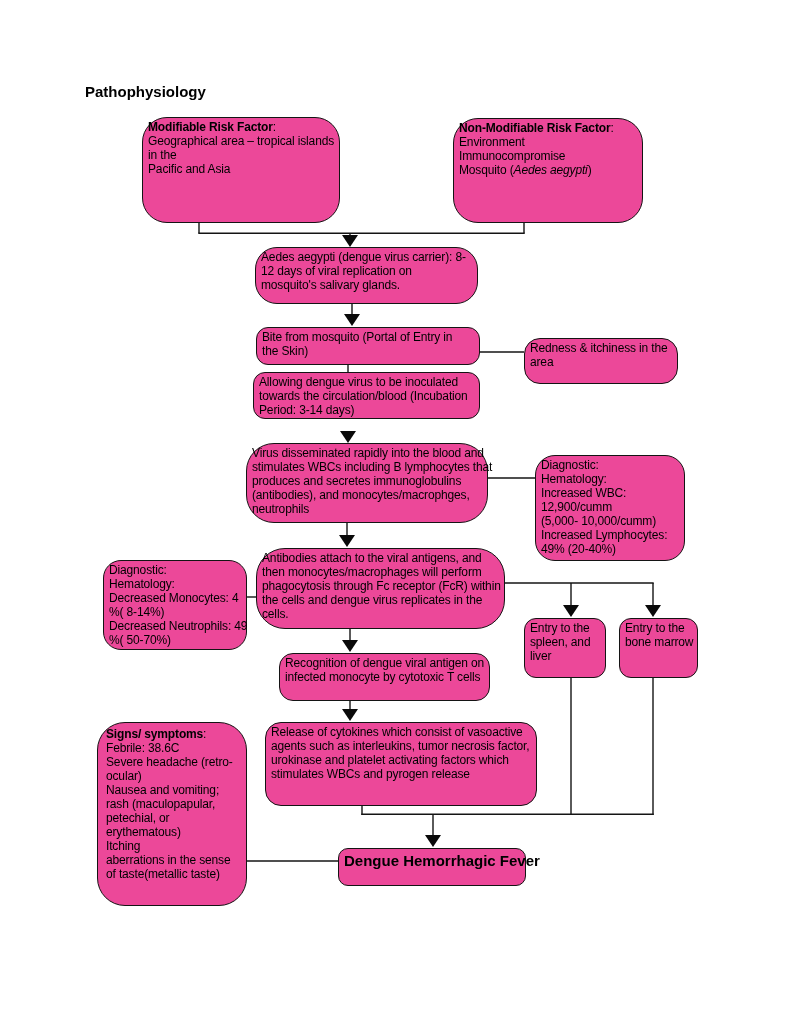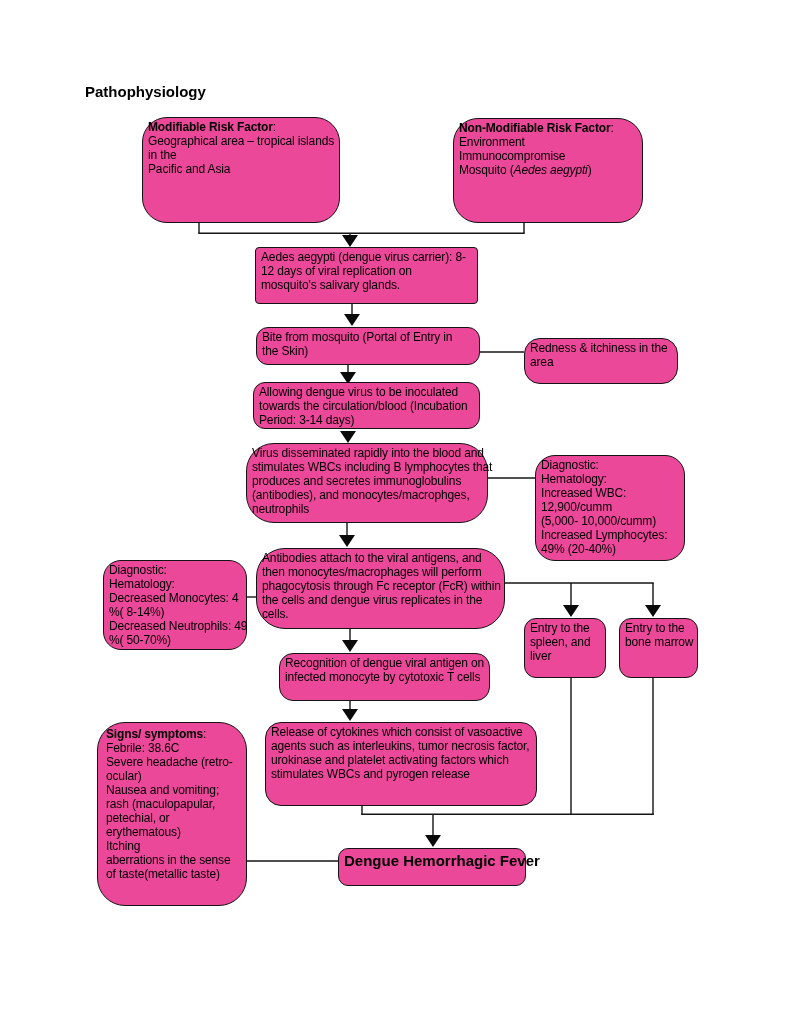--- a/index.html
+++ b/index.html
@@ -115,37 +115,37 @@
 Pacific and Asia</div>
 </div>
 
 <div class="box" style="left:453px; top:118px; width:190px; height:105px; border-radius:25px;">
   <div class="line"><span class="b">Non-Modifiable Risk Factor</span><span>:</span></div>
   <div class="txt">Environment
 Immunocompromise</div>
   <div class="line"><span>Mosquito (</span><span class="it">Aedes aegypti</span><span>)</span></div>
 </div>
 
-<div class="box" style="left:255px; top:247px; width:223px; height:57px; border-radius:4px;">
+<div class="box" style="left:255px; top:247px; width:223px; height:57px; border-radius:22px;">
   <div class="txt">Aedes aegypti (dengue virus carrier): 8-
 12 days of viral replication on
 mosquito's salivary glands.</div>
 </div>
 
 <div class="box" style="left:256px; top:327px; width:224px; height:38px; border-radius:12px;">
   <div class="txt">Bite from mosquito (Portal of Entry in
 the Skin)</div>
 </div>
 
 <div class="box" style="left:524px; top:338px; width:154px; height:46px; border-radius:16px;">
   <div class="txt">Redness &amp; itchiness in the
 area</div>
 </div>
 
-<div class="box" style="left:253px; top:382px; width:227px; height:47px; border-radius:12px;">
+<div class="box" style="left:253px; top:372px; width:227px; height:47px; border-radius:12px;">
   <div class="txt">Allowing dengue virus to be inoculated
 towards the circulation/blood (Incubation
 Period: 3-14 days)</div>
 </div>
 
 <div class="box" style="left:246px; top:443px; width:242px; height:80px; border-radius:28px;">
   <div class="txt">Virus disseminated rapidly into the blood and
 stimulates WBCs including B lymphocytes that
 produces and secretes immunoglobulins
 (antibodies), and monocytes/macrophges,

